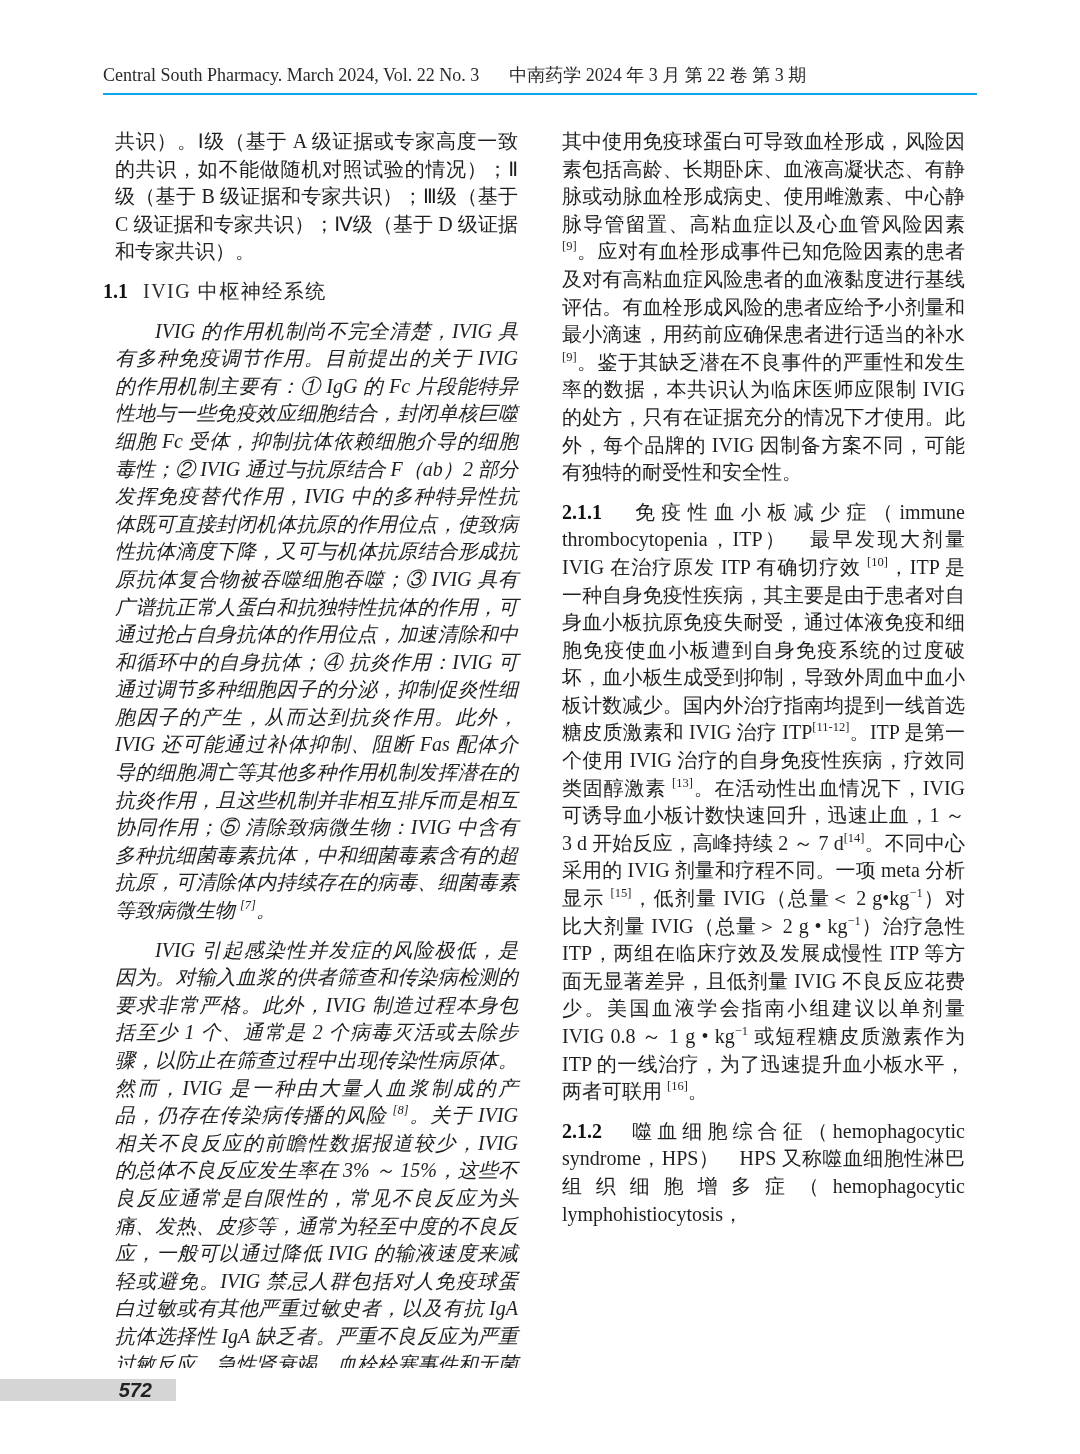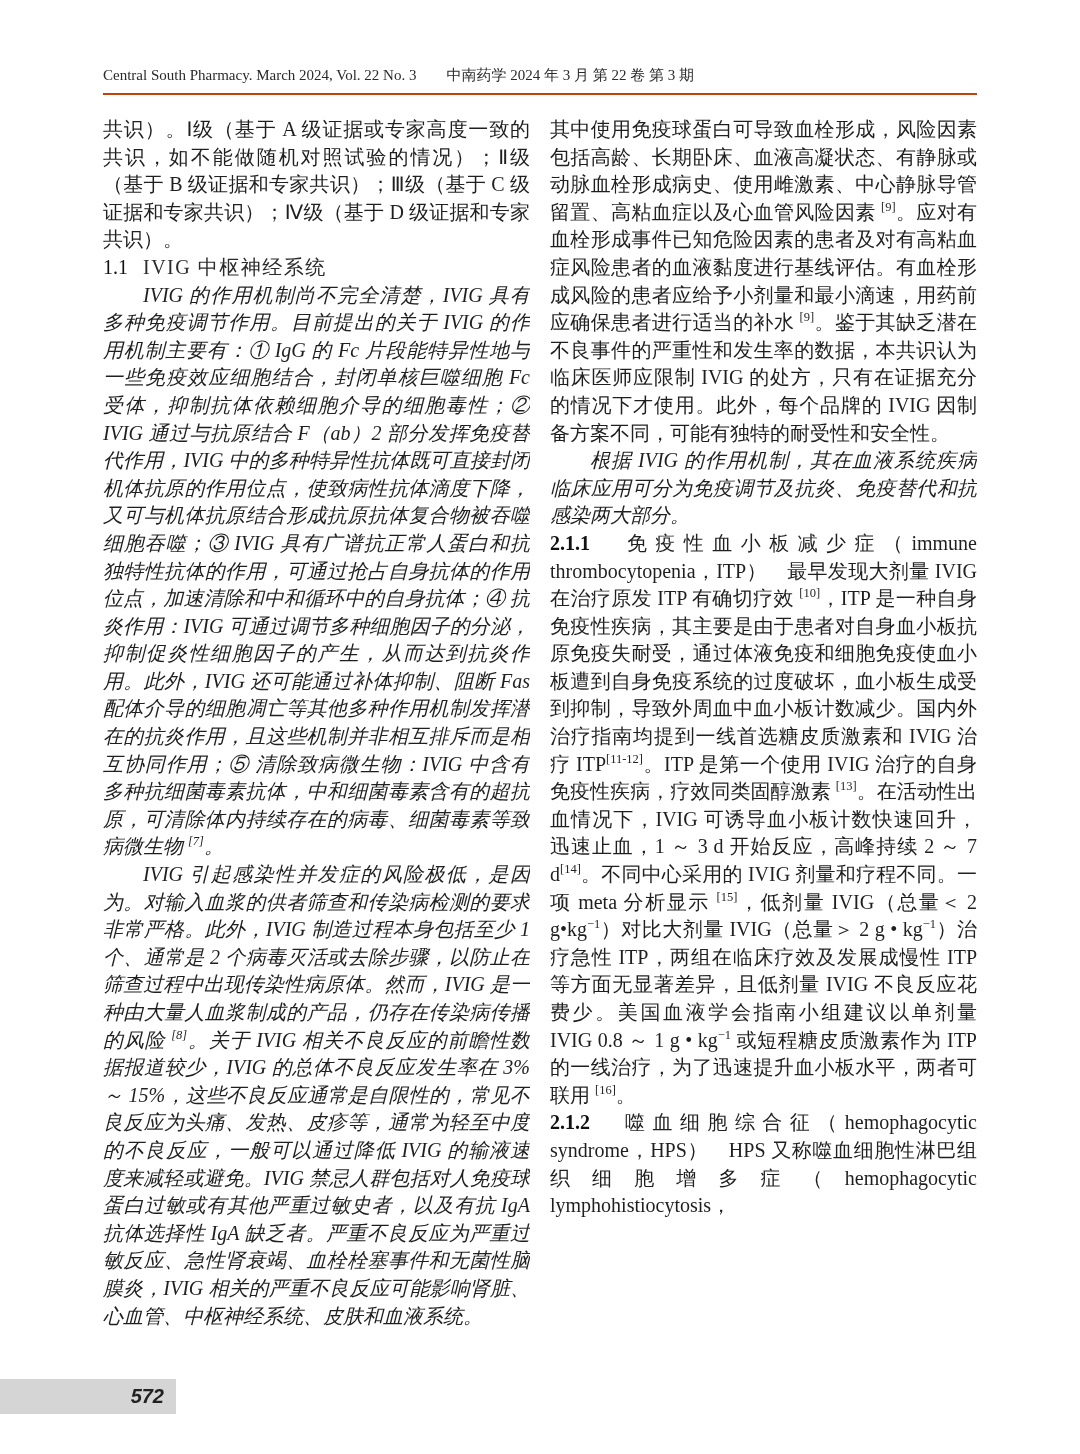--- a/index.html
+++ b/index.html
@@ -19,70 +19,70 @@
     color: #1f1f1f;
     box-sizing: border-box;
   }
   .header {
     position: absolute;
     left: 103px;
     top: 64px;
     width: 874px;
     display: flex;
     gap: 30px;
-    font-size: 15px;
+    font-size: 18px;
     line-height: 22px;
     color: #2a2a2a;
     padding-bottom: 7px;
-    border-bottom: 2px solid #c2410c;
+    border-bottom: 2px solid #0ea5e9;
     white-space: nowrap;
   }
   .content {
     position: absolute;
     left: 103px;
     top: 116px;
     width: 874px;
     height: 1252px;
     display: flex;
     gap: 20px;
     overflow: hidden;
   }
   .col {
     width: 427px;
     font-size: 20px;
     line-height: 27.6px;
     text-align: justify;
     overflow: hidden;
   }
-  .col p { margin: 0; }
+  .col p { margin: 12px; }
   .col p.indent { text-indent: 2em; font-style: italic; }
   .h1 {
     font-weight: bold;
     color: #111111;
   }
   .h1 .hnum { margin-right: 0.55em; }
-  .h2 .hnum { font-weight: normal; margin-right: 0.75em; color: #111111; }
+  .h2 .hnum { font-weight: bold; margin-right: 0.75em; color: #111111; }
   .h2 .htitle { font-weight: normal; letter-spacing: 1.5px; color: #2b2b2b; }
   b { font-weight: bold; color: #111111; }
   sup {
     font-size: 12.5px;
     line-height: 0;
     vertical-align: super;
   }
   .footer-bar {
     position: absolute;
     left: 0;
     top: 1379px;
     width: 176px;
-    height: 35px;
+    height: 22px;
     background: #d5d5d5;
     display: flex;
     align-items: center;
     justify-content: flex-end;
-    padding-right: 12px;
+    padding-right: 24px;
     box-sizing: border-box;
   }
   .footer-bar span {
     font-family: "Liberation Sans", sans-serif;
     font-weight: bold;
     font-style: italic;
     font-size: 20px;
     color: #222222;
   }
 </style>
@@ -98,21 +98,20 @@
 
   <div class="content">
     <div class="col" id="col-left">
         <p>共识）。Ⅰ级（基于 A 级证据或专家高度一致的共识，如不能做随机对照试验的情况）；Ⅱ级（基于 B 级证据和专家共识）；Ⅲ级（基于 C 级证据和专家共识）；Ⅳ级（基于 D 级证据和专家共识）。</p>
         <div class="h2"><span class="hnum">1.1</span><span class="htitle">IVIG 中枢神经系统</span></div>
         <p class="indent">IVIG 的作用机制尚不完全清楚，IVIG 具有多种免疫调节作用。目前提出的关于 IVIG 的作用机制主要有：① IgG 的 Fc 片段能特异性地与一些免疫效应细胞结合，封闭单核巨噬细胞 Fc 受体，抑制抗体依赖细胞介导的细胞毒性；② IVIG 通过与抗原结合 F（ab）2 部分发挥免疫替代作用，IVIG 中的多种特异性抗体既可直接封闭机体抗原的作用位点，使致病性抗体滴度下降，又可与机体抗原结合形成抗原抗体复合物被吞噬细胞吞噬；③ IVIG 具有广谱抗正常人蛋白和抗独特性抗体的作用，可通过抢占自身抗体的作用位点，加速清除和中和循环中的自身抗体；④ 抗炎作用：IVIG 可通过调节多种细胞因子的分泌，抑制促炎性细胞因子的产生，从而达到抗炎作用。此外，IVIG 还可能通过补体抑制、阻断 Fas 配体介导的细胞凋亡等其他多种作用机制发挥潜在的抗炎作用，且这些机制并非相互排斥而是相互协同作用；⑤ 清除致病微生物：IVIG 中含有多种抗细菌毒素抗体，中和细菌毒素含有的超抗原，可清除体内持续存在的病毒、细菌毒素等致病微生物 <sup>[7]</sup>。</p>
         <p class="indent">IVIG 引起感染性并发症的风险极低，是因为。对输入血浆的供者筛查和传染病检测的要求非常严格。此外，IVIG 制造过程本身包括至少 1 个、通常是 2 个病毒灭活或去除步骤，以防止在筛查过程中出现传染性病原体。然而，IVIG 是一种由大量人血浆制成的产品，仍存在传染病传播的风险 <sup>[8]</sup>。关于 IVIG 相关不良反应的前瞻性数据报道较少，IVIG 的总体不良反应发生率在 3% ～ 15%，这些不良反应通常是自限性的，常见不良反应为头痛、发热、皮疹等，通常为轻至中度的不良反应，一般可以通过降低 IVIG 的输液速度来减轻或避免。IVIG 禁忌人群包括对人免疫球蛋白过敏或有其他严重过敏史者，以及有抗 IgA 抗体选择性 IgA 缺乏者。严重不良反应为严重过敏反应、急性肾衰竭、血栓栓塞事件和无菌性脑膜炎，IVIG 相关的严重不良反应可能影响肾脏、心血管、中枢神经系统、皮肤和血液系统。</p>
       </div>
     <div class="col" id="col-right">
         <p>其中使用免疫球蛋白可导致血栓形成，风险因素包括高龄、长期卧床、血液高凝状态、有静脉或动脉血栓形成病史、使用雌激素、中心静脉导管留置、高粘血症以及心血管风险因素 <sup>[9]</sup>。应对有血栓形成事件已知危险因素的患者及对有高粘血症风险患者的血液黏度进行基线评估。有血栓形成风险的患者应给予小剂量和最小滴速，用药前应确保患者进行适当的补水 <sup>[9]</sup>。鉴于其缺乏潜在不良事件的严重性和发生率的数据，本共识认为临床医师应限制 IVIG 的处方，只有在证据充分的情况下才使用。此外，每个品牌的 IVIG 因制备方案不同，可能有独特的耐受性和安全性。</p>
-        <p class="indent">根据 IVIG 的作用机制，其在血液系统疾病临床应用可分为免疫调节及抗炎、免疫替代和抗感染两大部分。</p>
         <p><b>2.1.1</b>　免疫性血小板减少症（immune thrombocytopenia，ITP）　最早发现大剂量 IVIG 在治疗原发 ITP 有确切疗效 <sup>[10]</sup>，ITP 是一种自身免疫性疾病，其主要是由于患者对自身血小板抗原免疫失耐受，通过体液免疫和细胞免疫使血小板遭到自身免疫系统的过度破坏，血小板生成受到抑制，导致外周血中血小板计数减少。国内外治疗指南均提到一线首选糖皮质激素和 IVIG 治疗 ITP<sup>[11-12]</sup>。ITP 是第一个使用 IVIG 治疗的自身免疫性疾病，疗效同类固醇激素 <sup>[13]</sup>。在活动性出血情况下，IVIG 可诱导血小板计数快速回升，迅速止血，1 ～ 3 d 开始反应，高峰持续 2 ～ 7 d<sup>[14]</sup>。不同中心采用的 IVIG 剂量和疗程不同。一项 meta 分析显示 <sup>[15]</sup>，低剂量 IVIG（总量＜ 2 g•kg<sup>−1</sup>）对比大剂量 IVIG（总量＞ 2 g • kg<sup>−1</sup>）治疗急性 ITP，两组在临床疗效及发展成慢性 ITP 等方面无显著差异，且低剂量 IVIG 不良反应花费少。美国血液学会指南小组建议以单剂量 IVIG 0.8 ～ 1 g • kg<sup>−1</sup> 或短程糖皮质激素作为 ITP 的一线治疗，为了迅速提升血小板水平，两者可联用 <sup>[16]</sup>。</p>
         <p><b>2.1.2</b>　噬血细胞综合征（hemophagocytic syndrome，HPS）　HPS 又称噬血细胞性淋巴组织细胞增多症（hemophagocytic lymphohistiocytosis，</p>
       </div>
   </div>
 
   <div class="footer-bar">
     <span>572</span>
   </div>
 
 </div>

